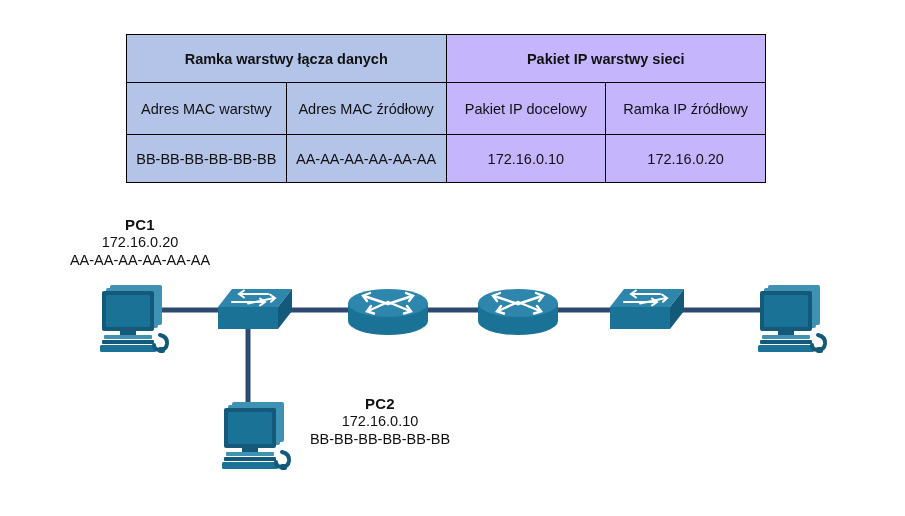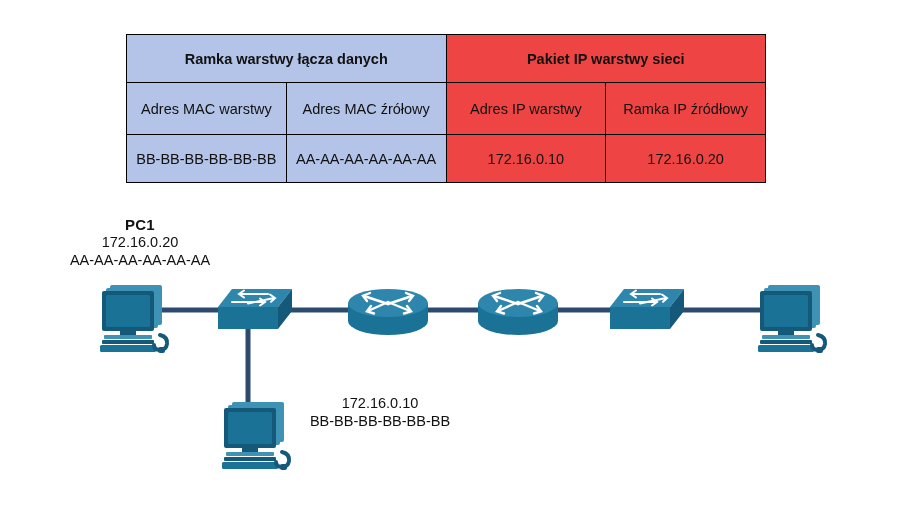--- a/index.html
+++ b/index.html
@@ -41,21 +41,21 @@
     height: 51px;
     font-weight: normal;
     font-size: 14.5px;
   }
   #frame-table tr.data-row td {
     height: 47px;
     font-weight: normal;
     font-size: 14.5px;
   }
   td.blue  { background: #b3c4e8; }
-  td.green { background: #ef4444; }
+  td.green { background: #c4b5fd; }
 
   
   #diagram {
     position: absolute;
     left: 0;
     top: 195px;
     width: 905px;
     height: 321px;
   }
   #diagram svg { display: block; }
@@ -85,22 +85,22 @@
 <body>
 
 <table id="frame-table">
   <tbody>
       <tr class="group-row">
     <td class="blue" colspan="2">Ramka warstwy łącza danych</td>
     <td class="green" colspan="2">Pakiet IP warstwy sieci</td>
   </tr>
   <tr class="head-row">
     <td class="blue">Adres MAC warstwy</td>
-    <td class="blue">Adres MAC źrółowy</td>
-    <td class="green">Adres IP warstwy</td>
+    <td class="blue">Adres MAC źródłowy</td>
+    <td class="green">Pakiet IP docelowy</td>
     <td class="green">Ramka IP źródłowy</td>
   </tr>
   <tr class="data-row">
     <td class="blue">BB-BB-BB-BB-BB-BB</td>
     <td class="blue">AA-AA-AA-AA-AA-AA</td>
     <td class="green">172.16.0.10</td>
     <td class="green">172.16.0.20</td>
   </tr>
 </tbody>
   </table>
@@ -204,17 +204,18 @@
     </g>
   </svg>
 
   <div class="node-label" id="pc1-label">
     <div class="name">PC1</div>
     <div class="ip">172.16.0.20</div>
     <div class="mac">AA-AA-AA-AA-AA-AA</div>
   </div>
 
   <div class="node-label" id="pc2-label">
+    <div class="name">PC2</div>
     <div class="ip">172.16.0.10</div>
     <div class="mac">BB-BB-BB-BB-BB-BB</div>
   </div>
 
 </div>
 
 </body></html>

